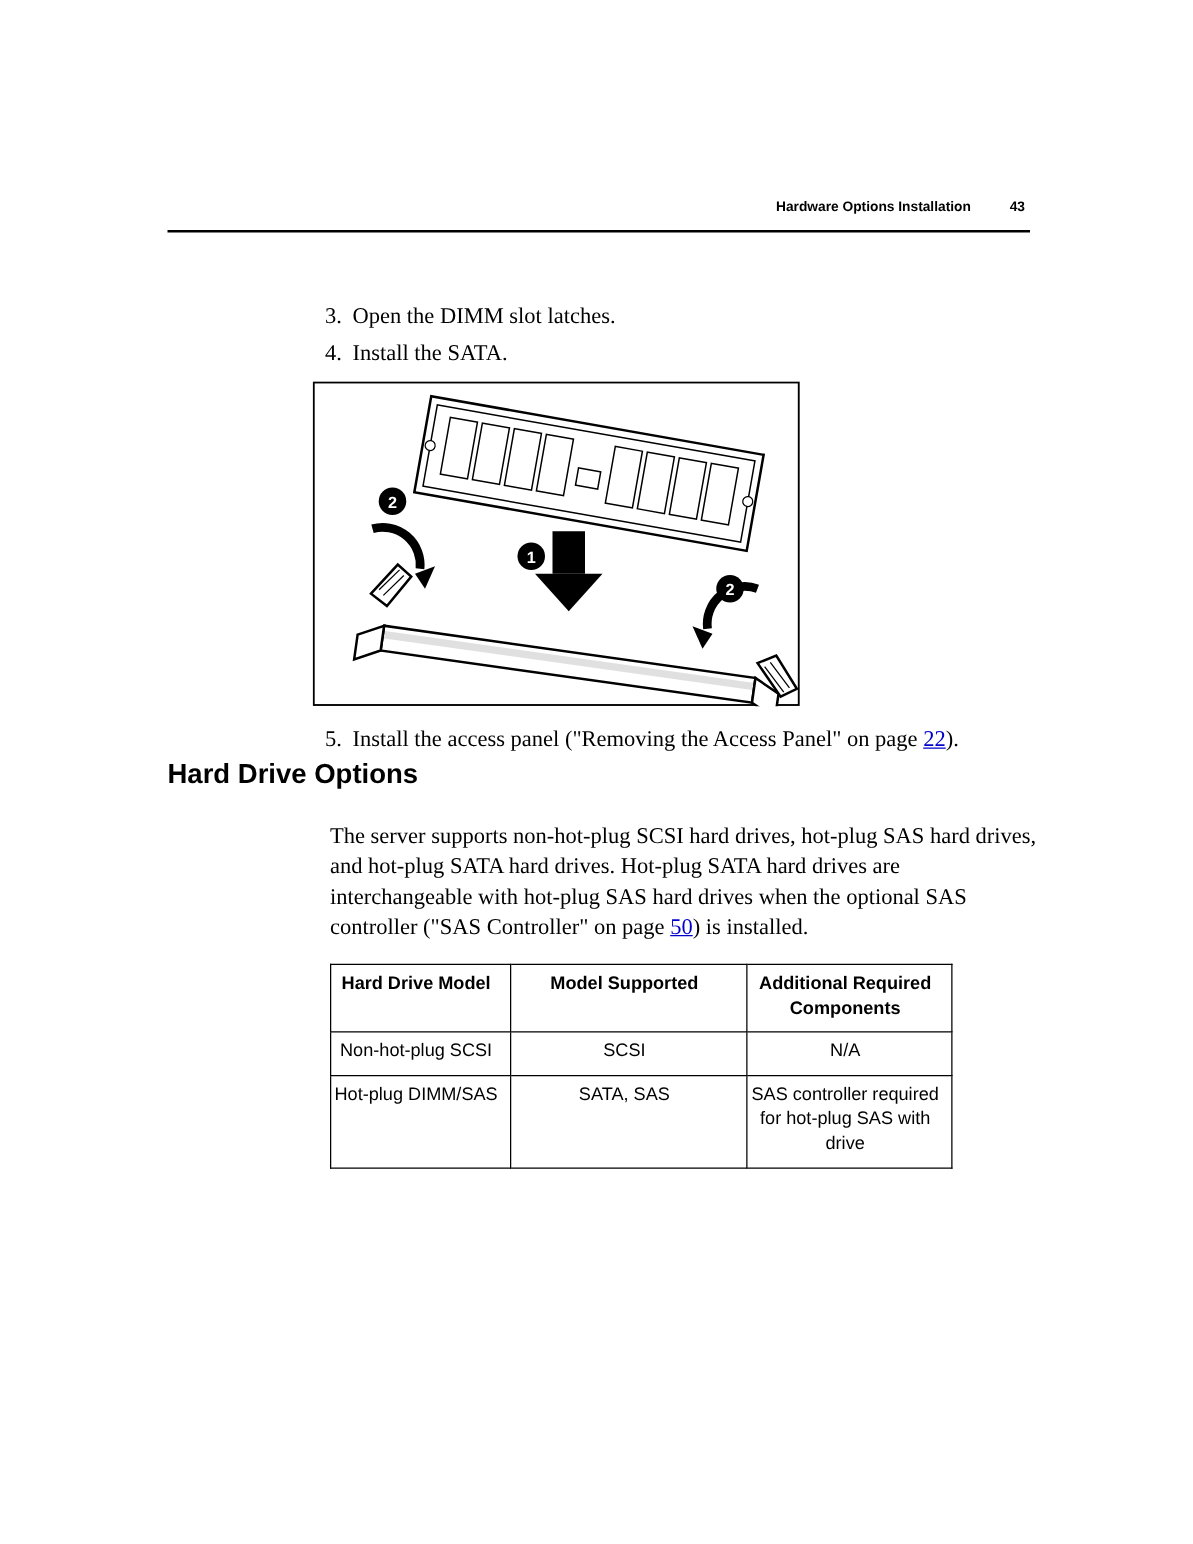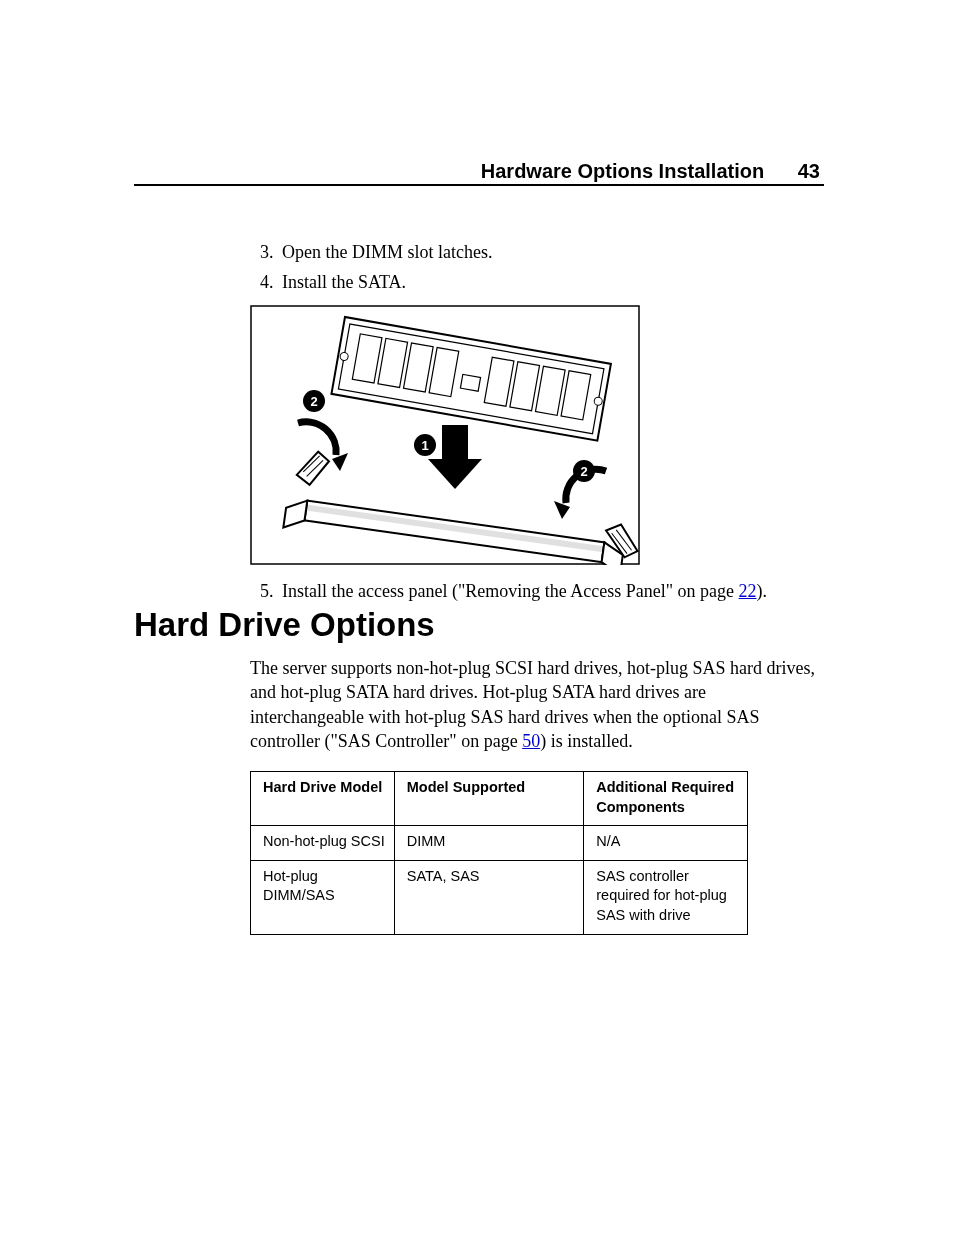--- a/index.html
+++ b/index.html
@@ -18,21 +18,21 @@
     left: 134px;
     width: 690px;
     border-top: 2px solid #000;
   }
   .running-head {
     position: absolute;
     top: 160px;
     right: 134px;
     font-family: Arial, Helvetica, sans-serif;
     font-weight: bold;
-    font-size: 20px;
+    font-size: 11px;
   }
   .running-head .pagenum {
     margin-left: 28px;
   }
   .body-col {
     position: absolute;
     left: 250px;
     top: 240px;
     width: 572px;
     font-size: 18px;
@@ -55,43 +55,43 @@
   }
   a.pagelink {
     color: #0000cc;
   }
   h2.section {
     position: absolute;
     left: 134px;
     top: 606px;
     font-family: Arial, Helvetica, sans-serif;
     font-weight: bold;
-    font-size: 33px;
+    font-size: 22px;
     margin: 0;
   }
   .section-body {
     position: absolute;
-    left: 250px;
+    left: 264px;
     top: 656px;
     width: 572px;
     font-size: 18px;
     line-height: 1.35;
   }
   table.hd {
     border-collapse: collapse;
     margin-top: 18px;
     width: 498px;
     font-family: Arial, Helvetica, sans-serif;
     font-size: 14.5px;
   }
   table.hd th, table.hd td {
     border: 1.5px solid #000;
-    text-align: left;
+    text-align: center;
     vertical-align: top;
-    padding: 6px 8px 8px 12px;
+    padding: 6px 8px 8px 1px;
   }
   table.hd th {
     font-weight: bold;
   }
   table.hd col.c1 { width: 144px; }
   table.hd col.c2 { width: 190px; }
   table.hd col.c3 { width: 164px; }
 </style>
 </head>
 <body>
@@ -199,21 +199,21 @@
     <thead>
       <tr>
         <th>Hard Drive Model</th>
         <th>Model Supported</th>
         <th>Additional Required Components</th>
       </tr>
     </thead>
     <tbody>
       <tr>
         <td>Non-hot-plug SCSI</td>
-        <td>DIMM</td>
+        <td>SCSI</td>
         <td>N/A</td>
       </tr>
       <tr>
         <td>Hot-plug DIMM/SAS</td>
         <td>SATA, SAS</td>
         <td>SAS controller required for hot-plug SAS with drive</td>
       </tr>
     </tbody>
   </table>
 </div>

